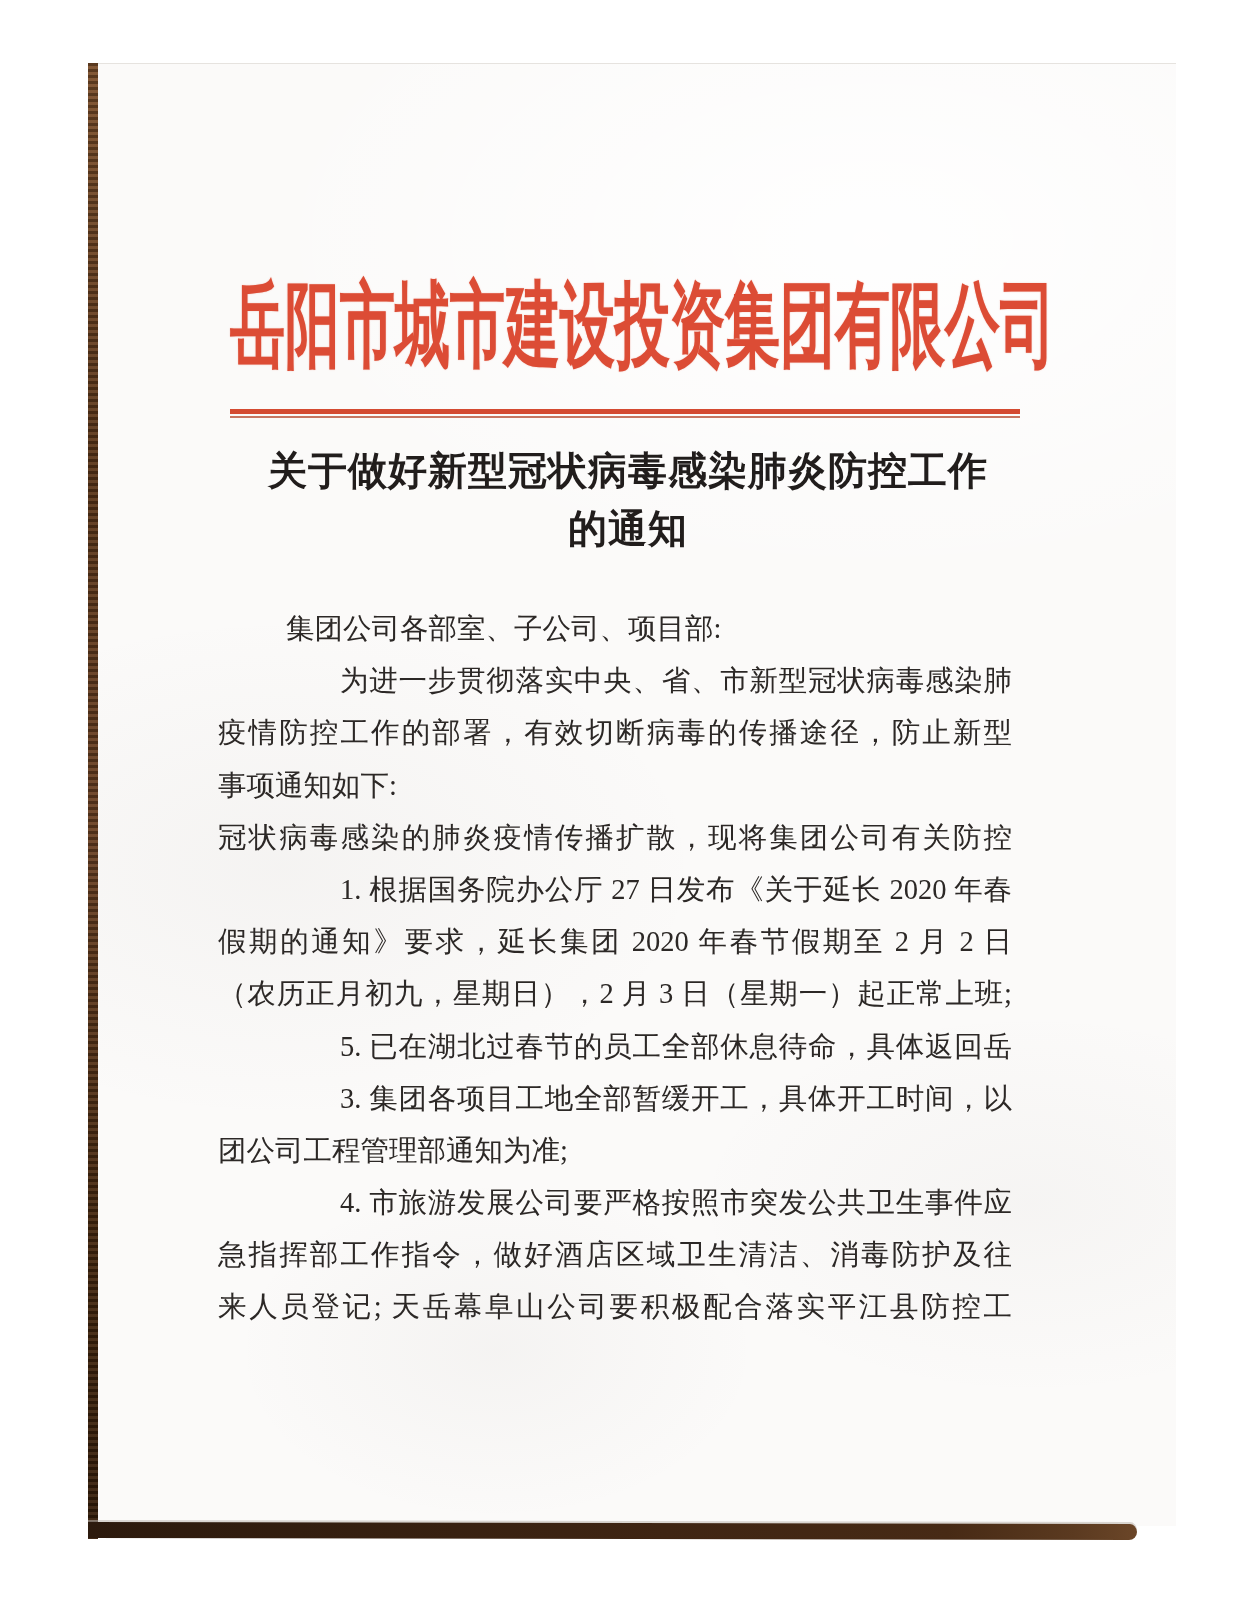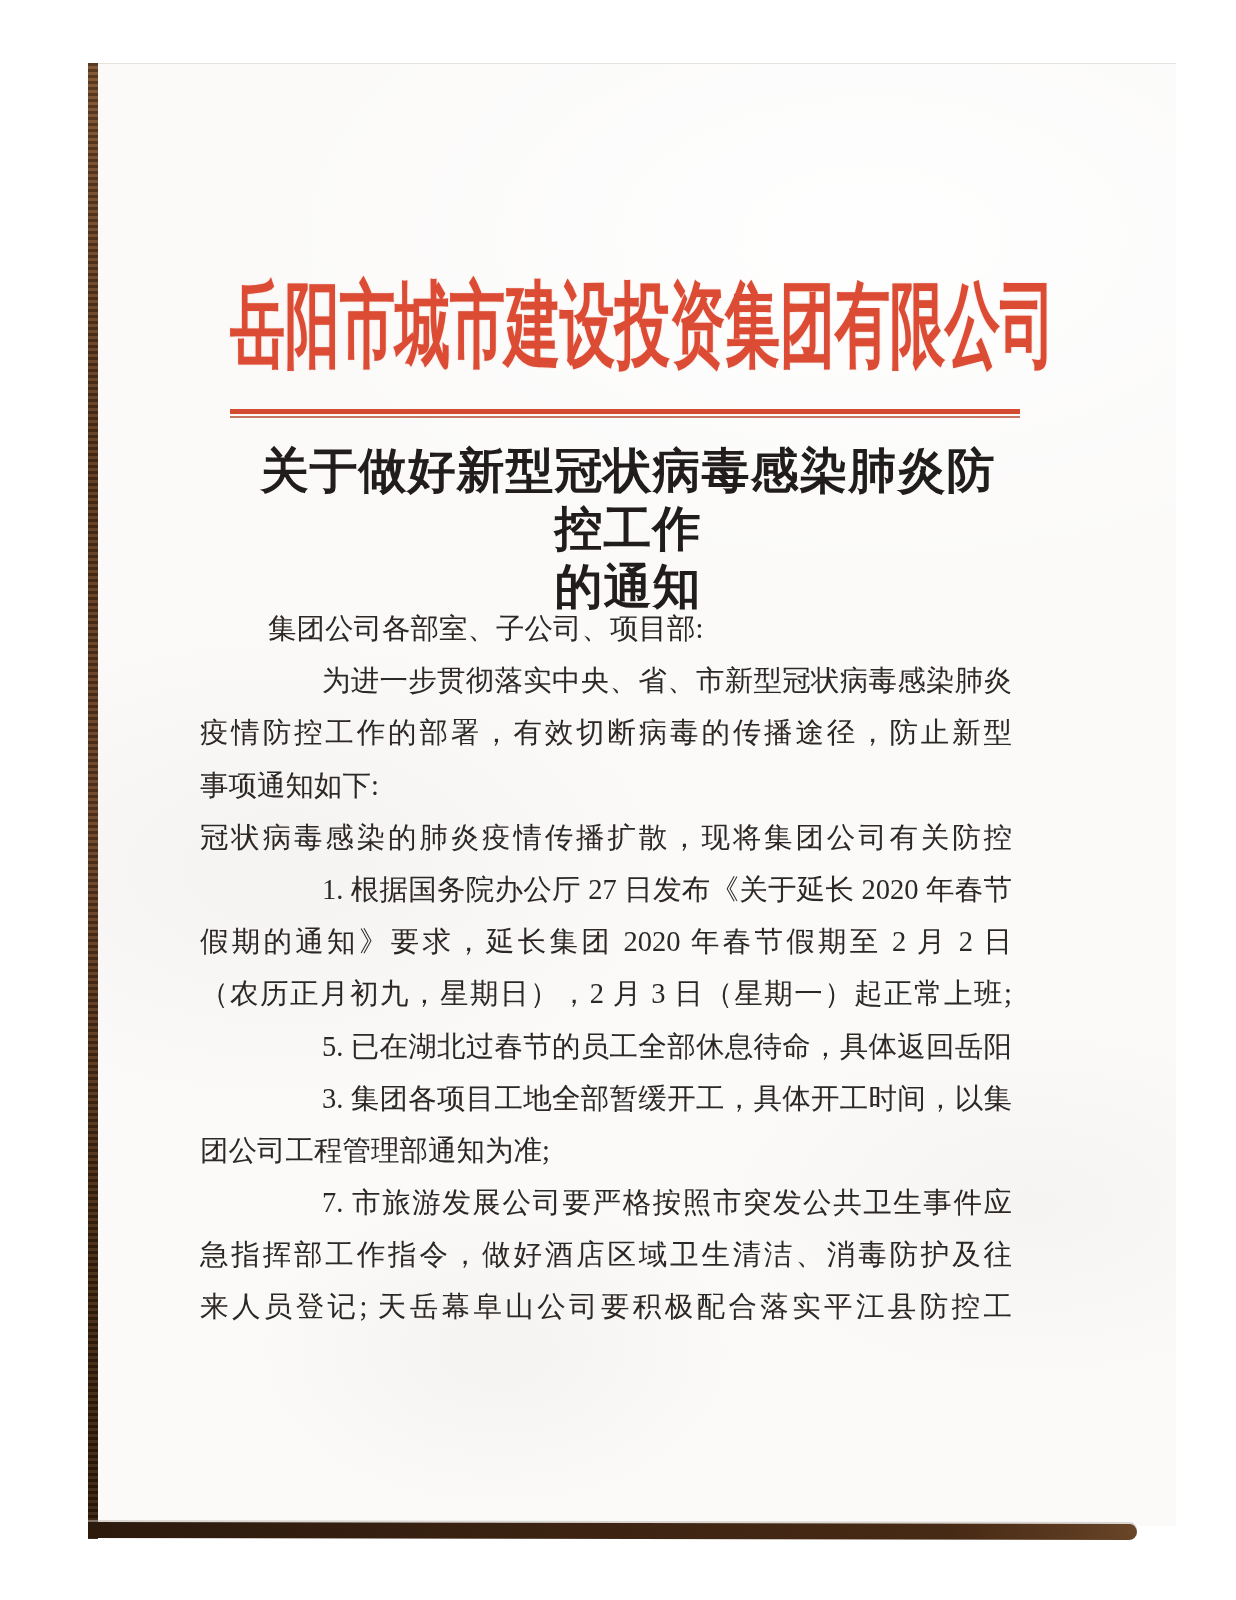--- a/index.html
+++ b/index.html
@@ -43,31 +43,32 @@
     font-size:55px;font-weight:bold;color:#dc4c35;
     transform:scaleY(1.7);
     text-shadow:0 0 1px rgba(220,76,53,.45);
   }
   .rule{position:absolute;left:132px;width:790px;}
   .rule-thick{top:345px;height:5px;background:#d44a31;}
   .rule-thin{top:352px;height:2px;background:#c77662;}
   
   .doc-title{
     position:absolute;left:140px;top:378px;width:780px;
-    text-align:center;font-size:48px;font-weight:bold;color:#211d1c;
+    text-align:center;font-size:39px;font-weight:bold;color:#211d1c;
     line-height:58px;letter-spacing:1px;
   }
   
   .body-text{
     position:absolute;left:102px;top:539px;width:812px;
     font-size:28.5px;color:#2c2826;
   }
   .line{
     height:52.2px;line-height:52.2px;overflow:hidden;
     text-align:left;
+    margin-left:18px;
   }
   .line.full{text-align:justify;text-align-last:justify;font-family:Liberation Serif, serif;}
   .ind-sal{text-indent:68px;}
   .ind-par{text-indent:122px;}
 </style>
 </head>
 <body>
 
 <div class="screen">
 
@@ -90,21 +91,21 @@
       <div class="line ind-par full">为进一步贯彻落实中央、省、市新型冠状病毒感染肺炎</div>
       <div class="line full">疫情防控工作的部署，有效切断病毒的传播途径，防止新型</div>
       <div class="line">事项通知如下:</div>
       <div class="line full">冠状病毒感染的肺炎疫情传播扩散，现将集团公司有关防控</div>
       <div class="line ind-par full">1. 根据国务院办公厅 27 日发布《关于延长 2020 年春节</div>
       <div class="line full">假期的通知》要求，延长集团 2020 年春节假期至 2 月 2 日</div>
       <div class="line full">（农历正月初九，星期日），2 月 3 日（星期一）起正常上班;</div>
       <div class="line ind-par full">5. 已在湖北过春节的员工全部休息待命，具体返回岳阳</div>
       <div class="line ind-par full">3. 集团各项目工地全部暂缓开工，具体开工时间，以集</div>
       <div class="line">团公司工程管理部通知为准;</div>
-      <div class="line ind-par full">7. 市旅游发展公司要严格按照市突发公共卫生事件应</div>
+      <div class="line ind-par full">4. 市旅游发展公司要严格按照市突发公共卫生事件应</div>
       <div class="line full">急指挥部工作指令，做好酒店区域卫生清洁、消毒防护及往</div>
       <div class="line full">来人员登记; 天岳幕阜山公司要积极配合落实平江县防控工</div>
     </div>
 
   </div>
 
   <div class="bottom-band"></div>
 
 </div>
 

